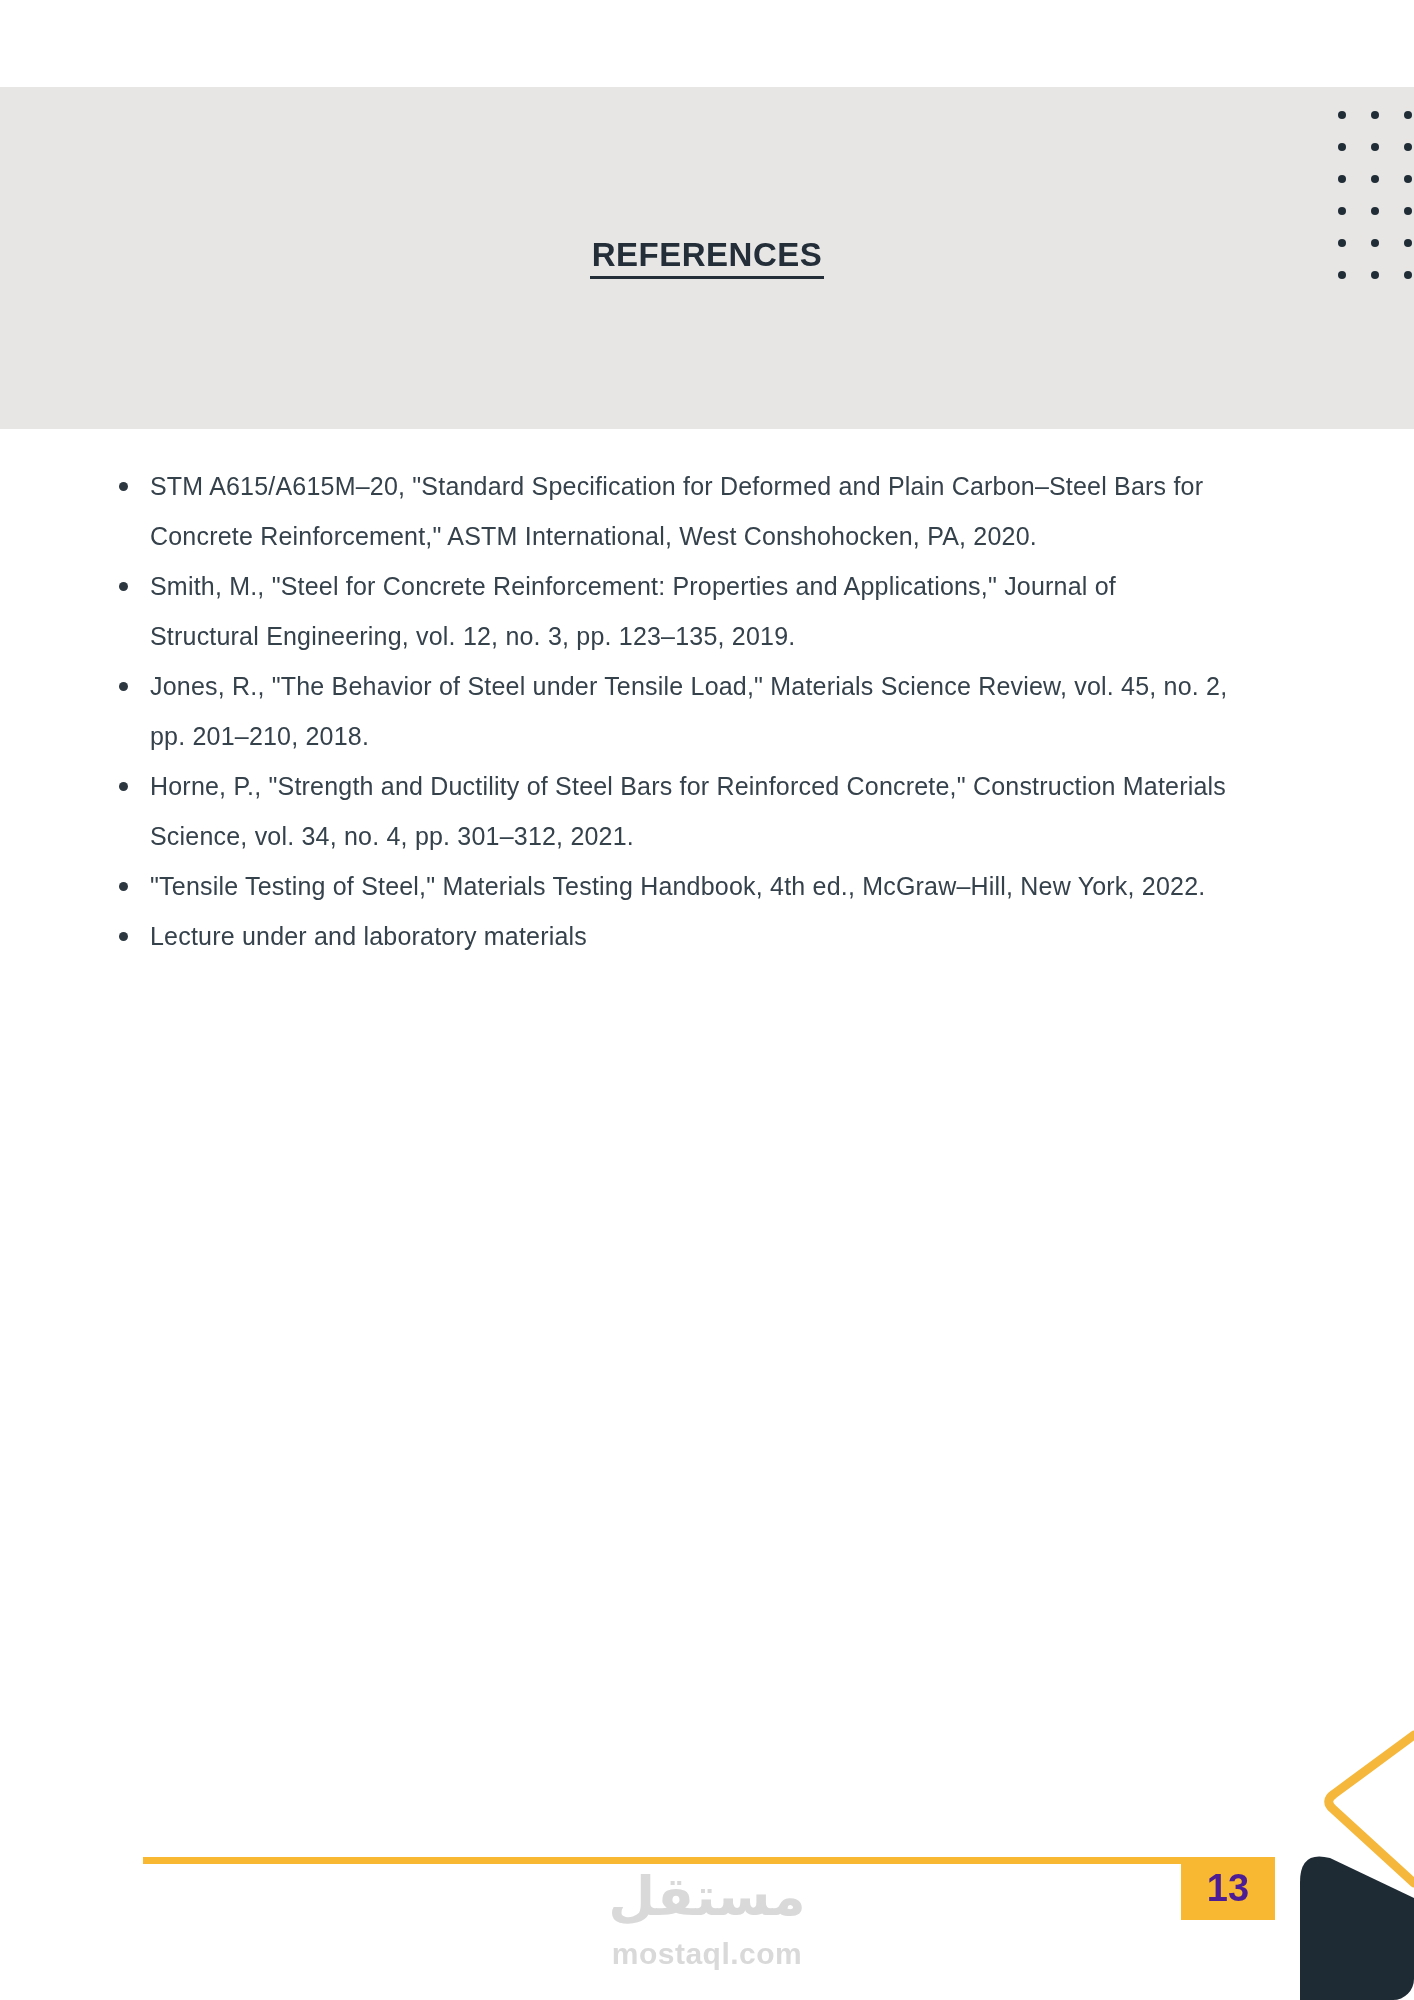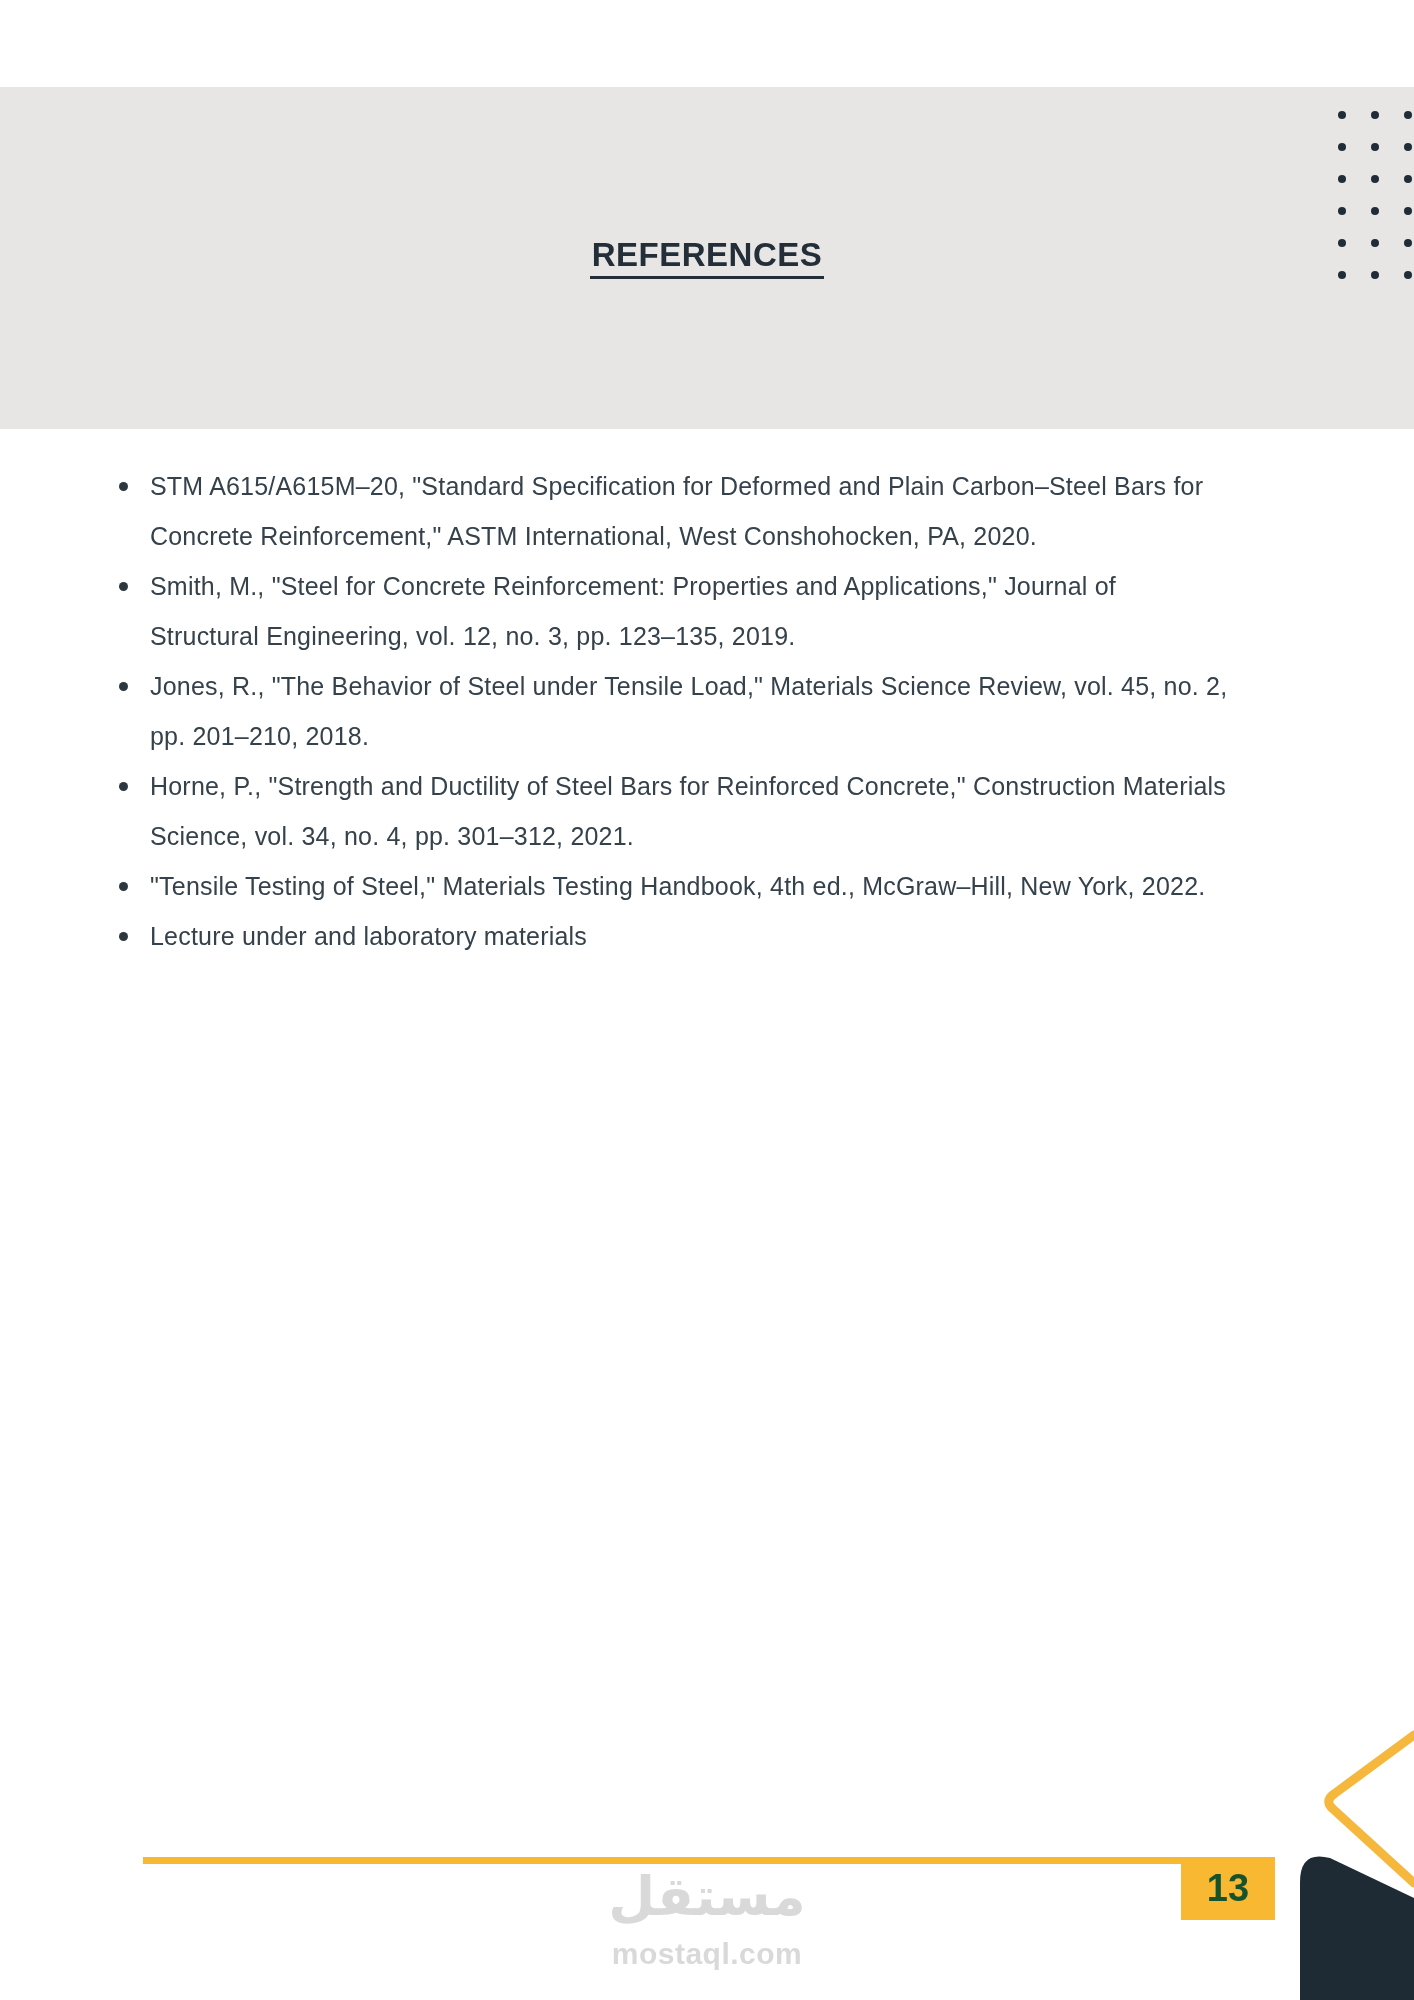--- a/index.html
+++ b/index.html
@@ -1,18 +1,18 @@
 <!DOCTYPE html>
 <html><head>
 <meta charset="utf-8">
 <style>
   html,body{margin:0;padding:0;background:#ffffff;}
   #page{
     position:relative;width:1414px;height:2000px;overflow:hidden;
-    background:#ffffff;font-family:"Liberation Sans",sans-serif;
+    background:#ffffff;font-family:"Liberation Sans",sans-serif;border-radius:21px;
   }
   
   .band{
     position:absolute;left:0;top:87px;width:1414px;height:342px;
     background:#e7e6e5;text-align:center;
   }
   .band h1{
     display:inline-block;margin:149px 0 0 0;
     font-size:33px;line-height:38px;font-weight:bold;color:#232e38;
     letter-spacing:0.5px;border-bottom:3px solid #232e38;padding:0 2px 2px 2px;
@@ -36,21 +36,21 @@
     width:9px;height:9px;border-radius:50%;background:#2c3740;
   }
   
   .rule{
     position:absolute;left:143px;top:1857px;width:1038px;height:7px;
     background:#f8b831;
   }
   .badge{
     position:absolute;left:1181px;top:1857px;width:94px;height:63px;
     background:#f8b831;display:flex;align-items:center;justify-content:center;
-    font-size:38px;font-weight:bold;color:#14532d;
+    font-size:38px;font-weight:bold;color:#4c1d95;
   }
   .corner-svg{
     position:absolute;left:1280px;top:1630px;width:134px;height:370px;
     overflow:visible;
   }
   
   .watermark{
     position:absolute;left:50%;top:1868px;transform:translateX(-50%);
     text-align:center;color:#d9d9d9;user-select:none;
   }

